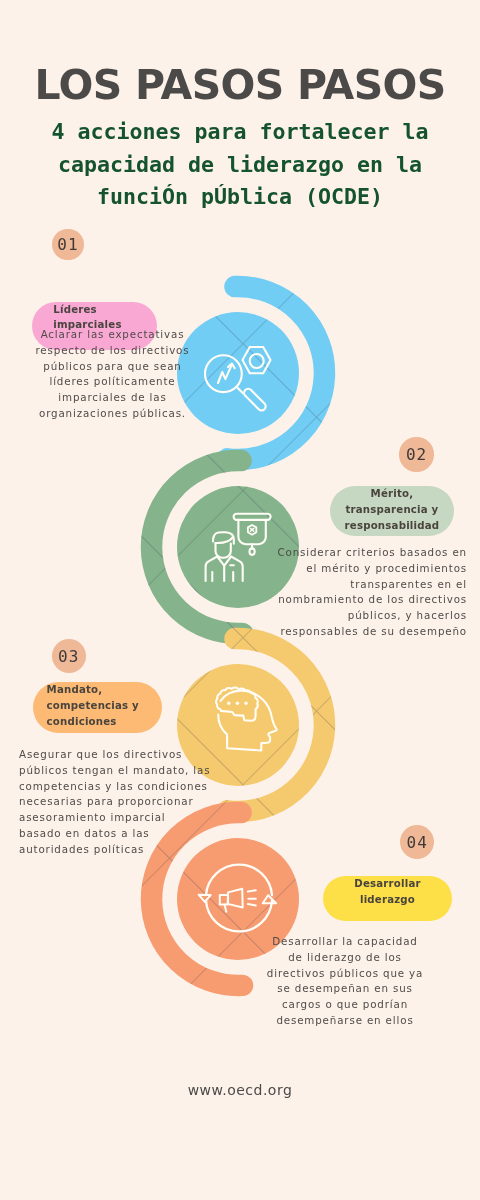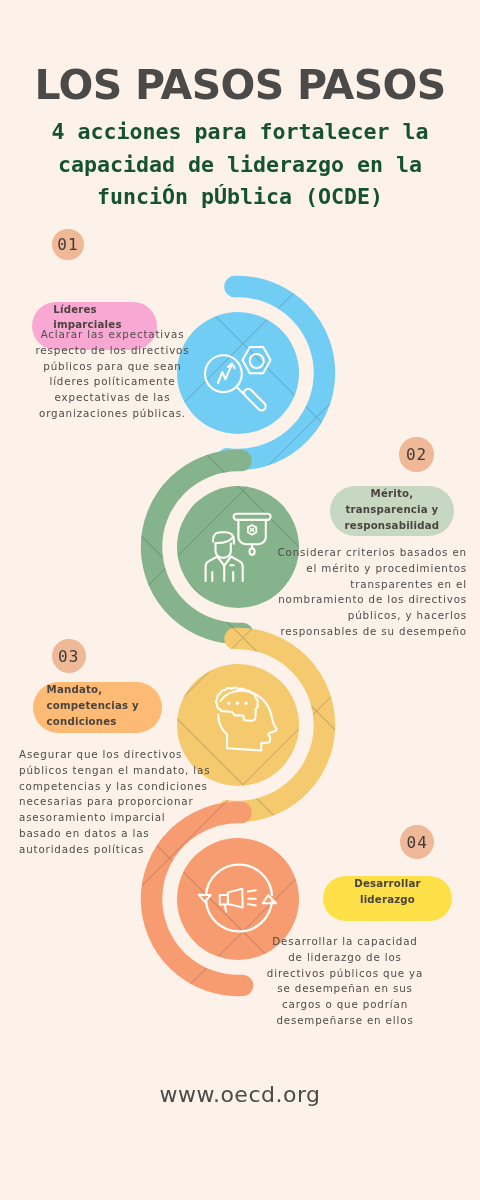--- a/index.html
+++ b/index.html
@@ -31,21 +31,21 @@
   .pill.al-left{align-items:flex-start;}
   .pill.al-center{align-items:center;}
   .body{
     position:absolute;font-family:"DejaVu Sans",sans-serif;font-size:10.3px;letter-spacing:0.85px;line-height:15.8px;
     color:#4F4B49;white-space:nowrap;
   }
   .body>div{white-space:nowrap;}
   .pill>div{white-space:nowrap;}
   .footer{
     position:absolute;left:0;top:1082px;width:480px;text-align:center;
-    font-family:"DejaVu Sans",sans-serif;font-size:22px;color:#4A4A48;letter-spacing:0.5px;
+    font-family:"DejaVu Sans",sans-serif;font-size:14px;color:#4A4A48;letter-spacing:0.5px;
   }
 </style>
 </head>
 <body>
 
 <div id="page">
 
   <svg class="lay" viewBox="0 0 480 1200" width="480" height="1200">
     <g id="bg-deco"></g>
   </svg>
@@ -157,21 +157,21 @@
       </div>
       <div class="pill al-left" style="left: 31.9px; top: 268.5px; width: 125.3px; height: 48.5px; background: #f9a8d4; padding-left: 21.4px; box-sizing: border-box; margin-top: 33px;">
         <div>Líderes</div>
         <div>imparciales</div>
       </div>
       <div class="body" style="left: 25px; top: 327px; width: 175px; text-align: center;">
         <div>Aclarar las expectativas</div>
         <div>respecto de los directivos</div>
         <div>públicos para que sean</div>
         <div>líderes políticamente</div>
-        <div>expectativas de las</div>
+        <div>imparciales de las</div>
         <div>organizaciones públicas.</div>
       </div>
       <div class="badge" style="left: 399.4px; top: 437.3px; width: 34.4px; height: 34.4px;">
         <span>02</span>
       </div>
       <div class="pill al-center" style="left: 329.9px; top: 486px; width: 124.1px; height: 50px; background: rgb(198, 216, 193); padding-left: 0px; box-sizing: border-box;">
         <div>Mérito,</div>
         <div>transparencia y</div>
         <div>responsabilidad</div>
       </div>

